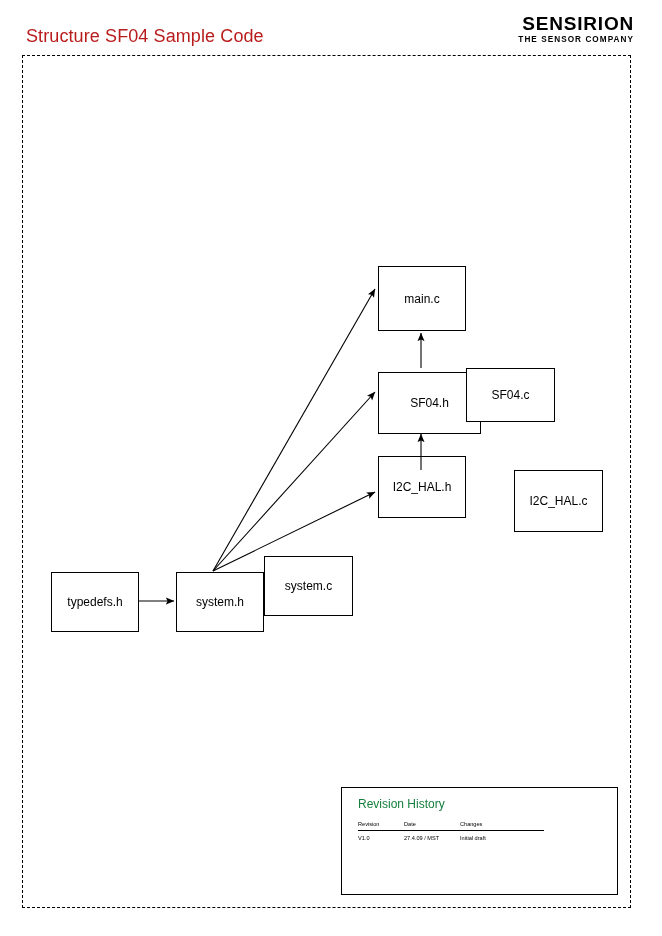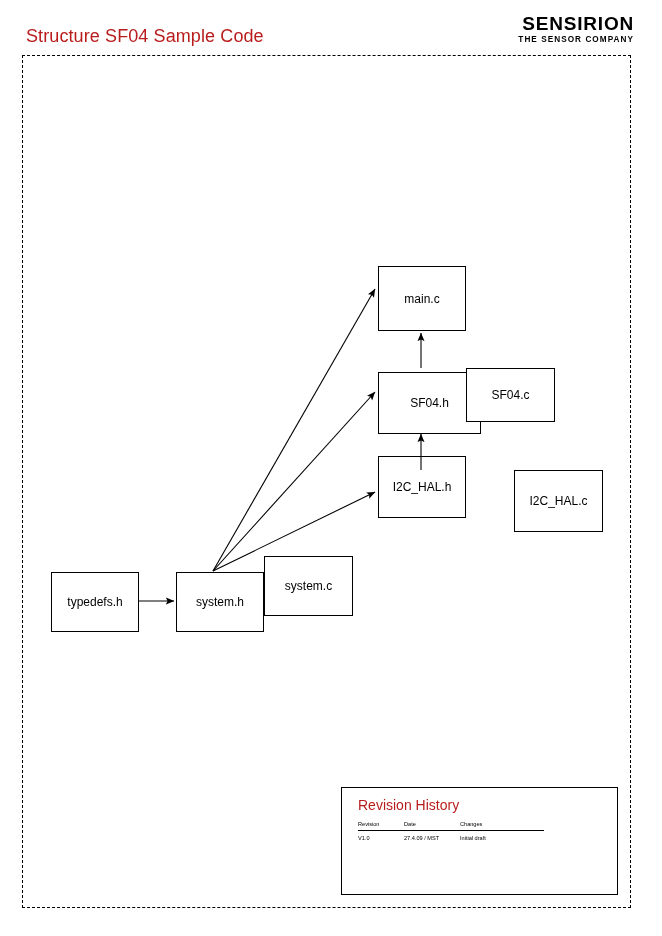--- a/index.html
+++ b/index.html
@@ -94,22 +94,22 @@
     width: 277px;
     height: 108px;
     border: 1px solid #000;
     box-sizing: border-box;
     background: #fff;
   }
   #revision-title {
     position: absolute;
     left: 16px;
     top: 9px;
-    font-size: 14px;
-    color: #b91c1c;
+    font-size: 12px;
+    color: #15803d;
   }
   #revision-table {
     position: absolute;
     left: 16px;
     top: 33px;
     width: 186px;
     border-collapse: collapse;
   }
   #revision-table th {
     font-size: 5.6px;

